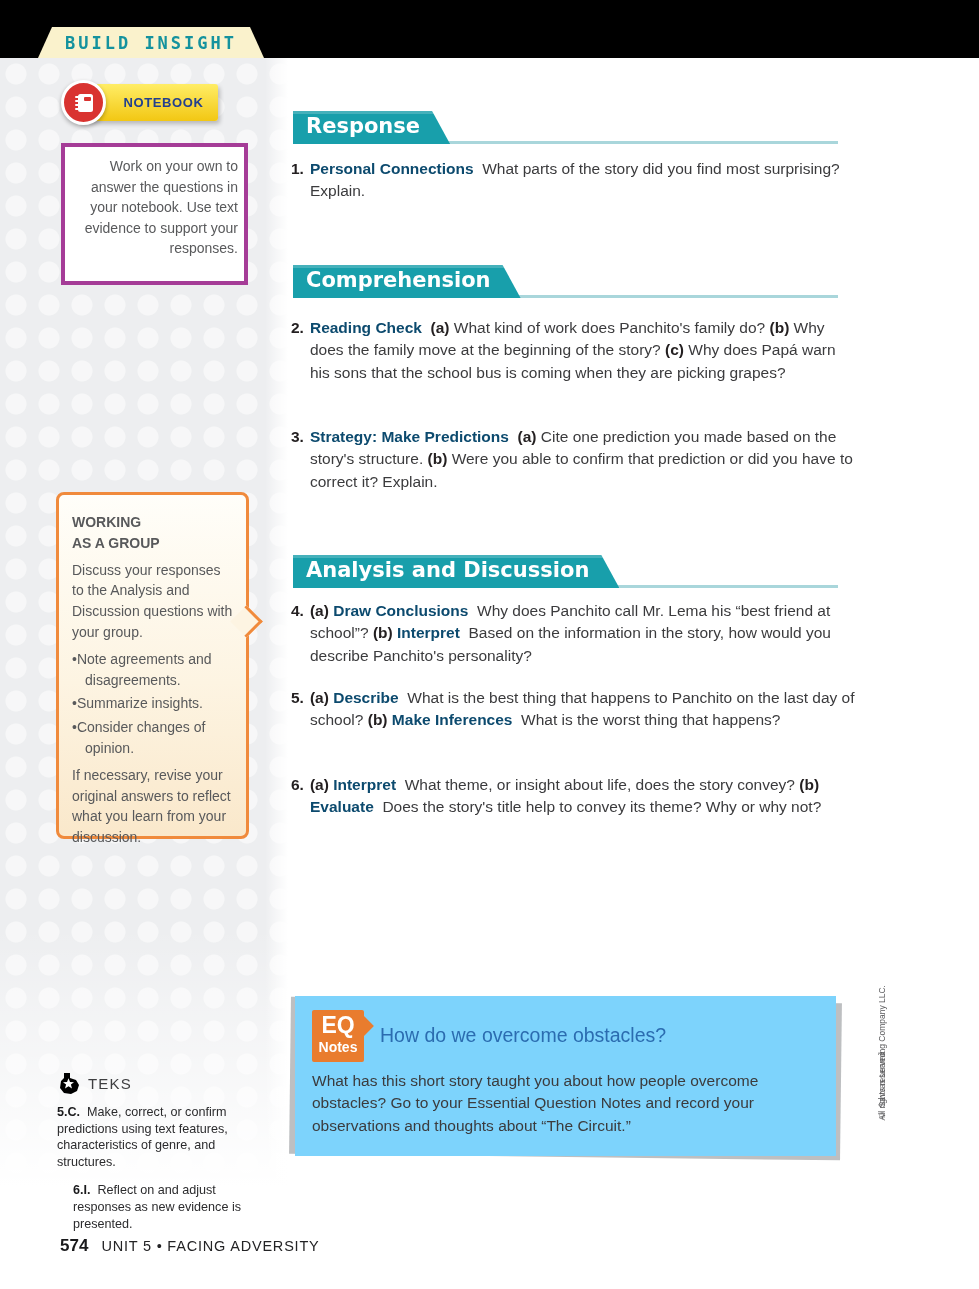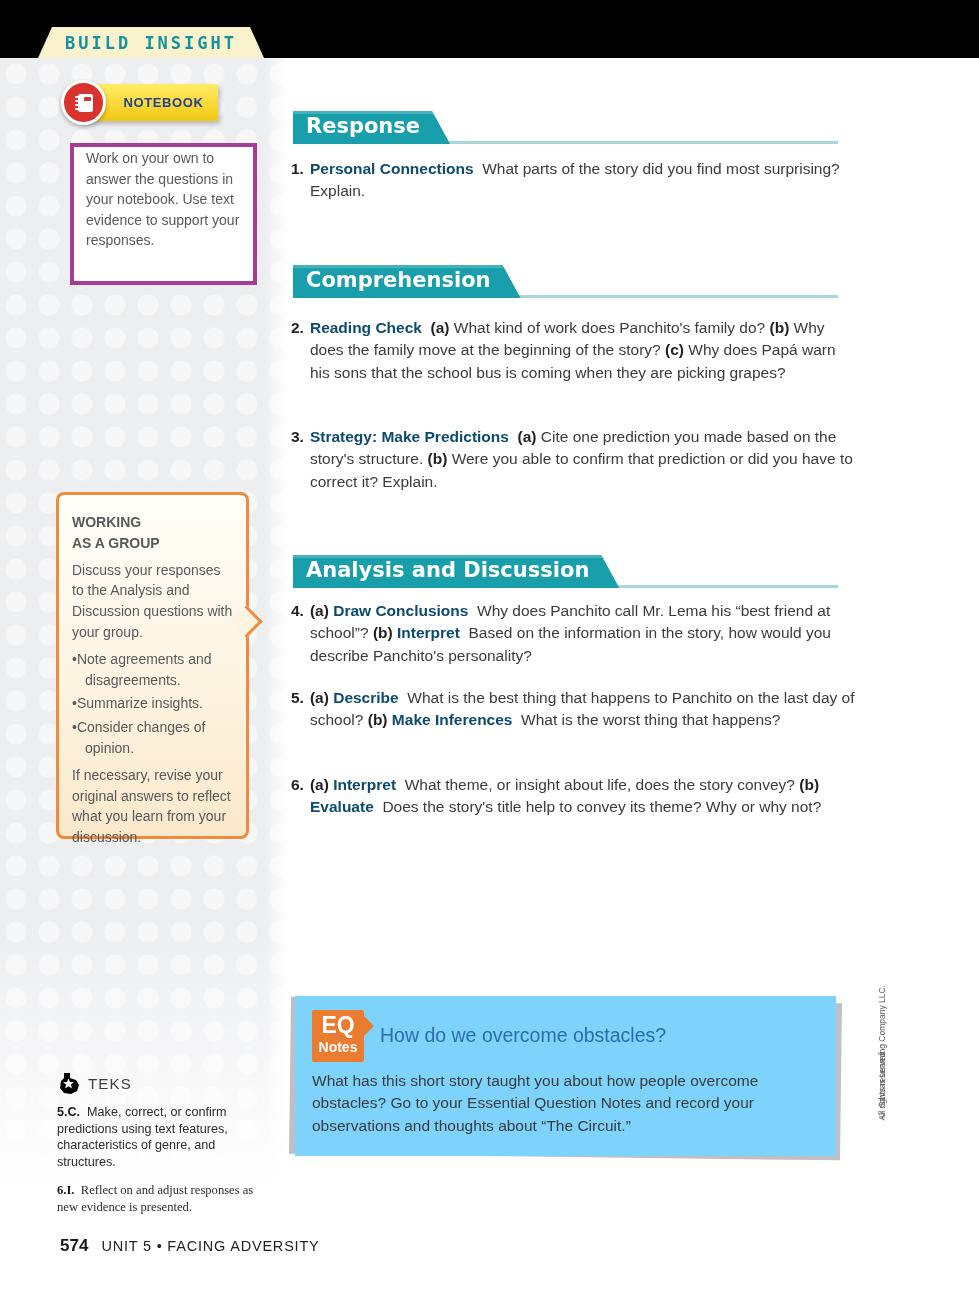--- a/index.html
+++ b/index.html
@@ -42,23 +42,23 @@
     color:#23408E; font-weight:bold; font-size:13px; letter-spacing:.6px;
   }
   .nb-circle {
     position:absolute; left:61px; top:80px; width:45px; height:45px; box-sizing:border-box;
     background:#D93330; border:3px solid #ffffff; border-radius:50%;
     box-shadow:0 2px 4px rgba(0,0,0,0.3); z-index:4; display:flex; align-items:center; justify-content:center;
   }
 
   
   .note {
-    position:absolute; left:70px; top:143px; width:187px; height:142px; box-sizing:border-box;
-    background:#ffffff; border:4px solid #A53C97; padding:1px 6px 8px 12px;
-    font-size:14px; line-height:20.6px; color:#58595B; z-index:3;
+    position:absolute; left:61px; top:143px; width:187px; height:142px; box-sizing:border-box;
+    background:#ffffff; border:4px solid #A53C97; padding:9px 6px 8px 12px;
+    font-size:14px; line-height:20.6px; color:#58595B; z-index:3;text-align:right;
   }
 
   
   .bubble {
     position:absolute; left:56px; top:492px; width:193px; height:347px; box-sizing:border-box;
     background:linear-gradient(180deg,#FFFEF9 0%,#FDF4E2 55%,#FAE8CB 100%);
     border:3px solid #F08A3C; border-radius:8px; z-index:3;
     padding:11px 12px 0 13px;
   }
   .bubble-point {
@@ -188,21 +188,21 @@
 
   <div class="teks">
     <div class="teks-head">
       <svg width="23" height="23" viewBox="0 0 23 23">
         <path d="M7 1 h6 v5 l6 2 3 5 -2 6 -6 3 -7 -1 -4 -5 1-7 3-3 Z" fill="#000000"></path>
         <path d="M11.5 6.2 L13 10l4 .2-3.1 2.4 1.1 3.9-3.5-2.3-3.5 2.3 1.1-3.9L6 10.2l4-.2Z" fill="#ffffff"></path>
       </svg>
       <span class="teks-label">TEKS</span>
     </div>
     <p class="teks-item" style="white-space:pre-wrap; margin:9px 0 0 0;"><span class="teks-code">5.C.</span><span>  Make, correct, or confirm predictions using text features, characteristics of genre, and structures.</span></p>
-    <p class="teks-item" style="white-space:pre-wrap; margin:12px 0 0 0;font-family:Liberation Serif, serif;"><span class="teks-code">6.I.</span><span>  Reflect on and adjust responses as new evidence is presented.</span></p>
+    <p class="teks-item" style="white-space:pre-wrap; margin:12px 0 0 16px;"><span class="teks-code">6.I.</span><span>  Reflect on and adjust responses as new evidence is presented.</span></p>
   </div>
 
   <div class="footer">
     <span class="pageno">574</span>
     <span class="unit">UNIT 5 • FACING ADVERSITY</span>
   </div>
 
   <div class="sec-rule" id="rule-response"></div>
   <div class="sec-tab" id="tab-response"><span>Response</span></div>
 

